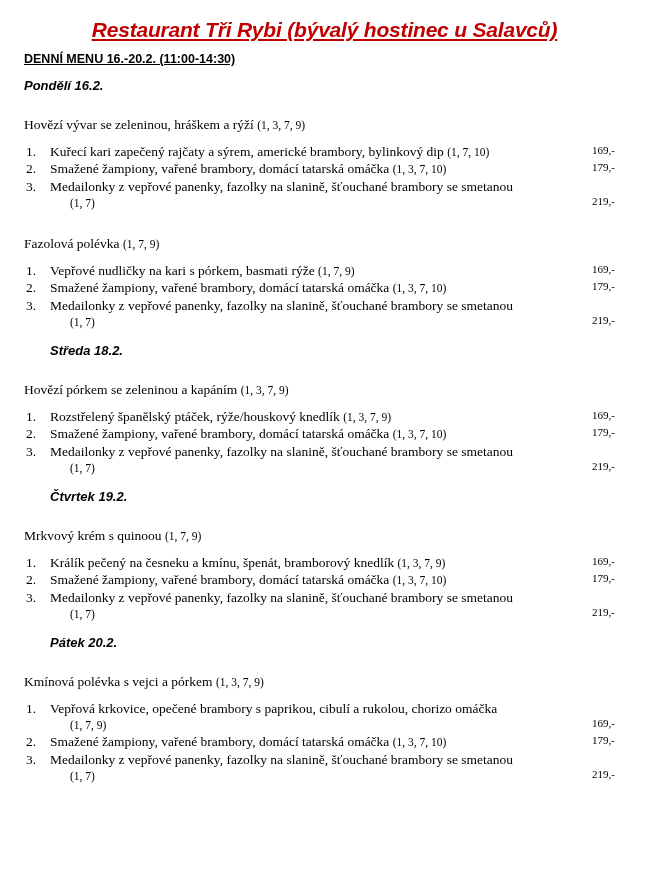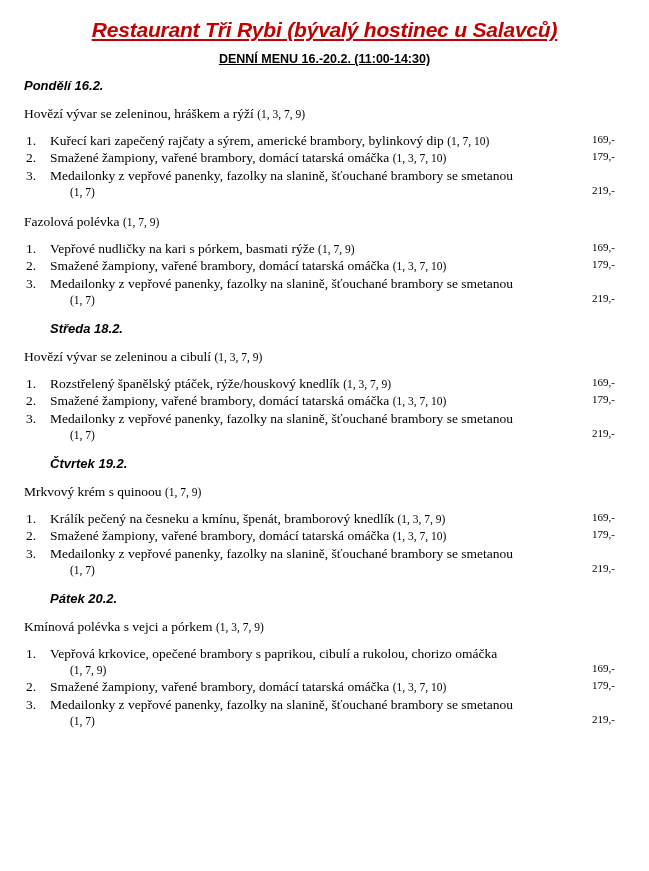--- a/index.html
+++ b/index.html
@@ -27,21 +27,21 @@
     font-family: "Liberation Sans", sans-serif;
     font-style: italic;
     font-weight: bold;
     font-size: 21px;
     text-decoration: underline;
     letter-spacing: -0.2px;
     margin: 4px 0 0 0;
     white-space: nowrap;
   }
   .subtitle {
-    text-align: center;
+    text-align: left;
     font-family: "Liberation Sans", sans-serif;
     font-weight: bold;
     font-size: 12.5px;
     text-decoration: underline;
     margin: 10px 0 0 0;
   }
   .day-block {
     margin-top: 12px;
   }
   .day-name {
@@ -49,21 +49,21 @@
     font-style: italic;
     font-weight: bold;
     font-size: 13px;
     margin: 0 0 0 0;
   }
   .day-block.indented .day-name {
     padding-left: 26px;
   }
   .soup {
     font-size: 13.5px;
-    margin-top: 13px;
+    margin-top: 24px;
     margin-bottom: 0;
     padding-left: 0;
   }
   .soup .alerg {
     font-size: 11.5px;
   }
   ol.dishes {
     list-style: none;
     margin: 11px 0 0 0;
     padding: 0;
@@ -149,21 +149,21 @@
           </li>
           <li>
             <span class="num">3.</span>
             <span class="dish-row"><span class="dish-text">Medailonky z vepřové panenky, fazolky na slanině, šťouchané brambory se smetanou</span></span>
             <span class="wrap-line" style="padding-left: 20px;"><span class="alerg">(1, 7)</span><span class="price">219,-</span></span>
           </li>
         </ol>
       </div>
       <div class="day-block indented">
         <div class="day-name">Středa 18.2.</div>
-        <div class="soup"><span>Hovězí vývar se zeleninou a cibulí</span> <span class="alerg">(1, 3, 7, 9)</span></div>
+        <div class="soup"><span>Hovězí pórkem se zeleninou a kapáním</span> <span class="alerg">(1, 3, 7, 9)</span></div>
         <ol class="dishes">
           <li>
             <span class="num">1.</span>
             <span class="dish-row"><span class="dish-text">Rozstřelený španělský ptáček, rýže/houskový knedlík</span> <span class="alerg">(1, 3, 7, 9)</span><span class="price">169,-</span></span>
           </li>
           <li>
             <span class="num">2.</span>
             <span class="dish-row"><span class="dish-text">Smažené žampiony, vařené brambory, domácí tatarská omáčka</span> <span class="alerg">(1, 3, 7, 10)</span><span class="price">179,-</span></span>
           </li>
           <li>

